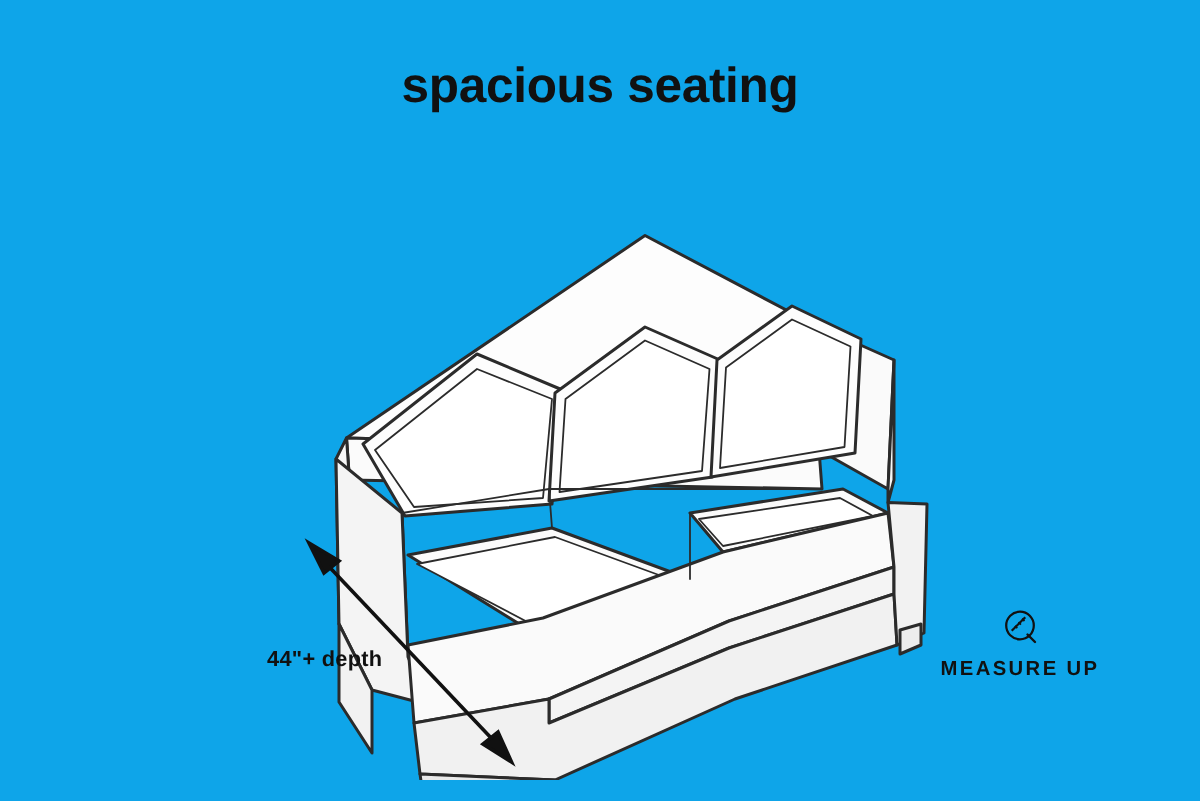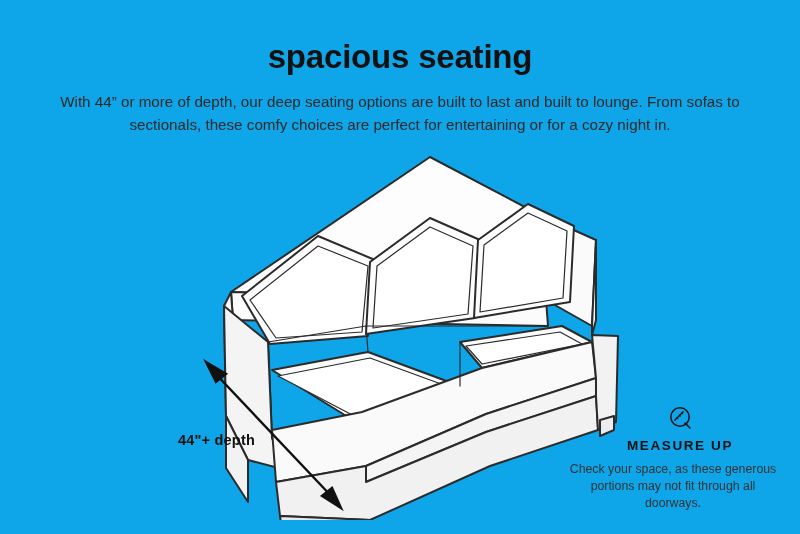--- a/index.html
+++ b/index.html
@@ -87,21 +87,20 @@
   }
   .ruler-icon svg { display: block; }
 </style>
 </head>
 <body>
 
 <div class="page">
 
   <div class="headline">spacious seating</div>
 
-  <div class="subhead">With 44” or more of depth, our deep seating options are built to last and built to lounge. From sofas to sectionals, these comfy choices are perfect for entertaining or for a cozy night in.</div>
 
   <div class="illustration">
     <svg width="540" height="390" viewBox="0 0 540 390" fill="none" xmlns="http://www.w3.org/2000/svg">
       <g stroke="#2b2b2b" stroke-width="2" fill="#ffffff" stroke-linejoin="round" stroke-linecap="round">
 
         <path d="M101 162 L300 27 L410 85 L416 170 Z" fill="#fdfdfd"></path>
 
         <path d="M410 85 L416 170 L462 196 L466 110 Z" fill="#fafafa"></path>
 
         <path d="M462 196 L466 110 L466 190 L462 205 Z" fill="#f7f7f7"></path>
@@ -161,16 +160,15 @@
       <span class="ruler-icon">
         <svg width="26" height="26" viewBox="0 0 26 26" fill="none" xmlns="http://www.w3.org/2000/svg">
           <circle cx="13" cy="13" r="9.2" stroke="#111111" stroke-width="1.5" fill="none"></circle>
           <path d="M7.5 16.5 L16.5 7.5" stroke="#111111" stroke-width="1.5"></path>
           <path d="M9.6 13.2 L11.2 14.8 M12 10.8 L13.6 12.4 M14.4 8.4 L16 10" stroke="#111111" stroke-width="1.2"></path>
           <path d="M18 19 L23 24" stroke="#111111" stroke-width="1.6" stroke-linecap="round"></path>
         </svg>
       </span>
       <span class="measure-title">MEASURE UP</span>
     </div>
-    <div class="measure-body">Check your space, as these generous portions may not fit through all doorways.</div>
   </div>
 
 </div>
 
 </body></html>

